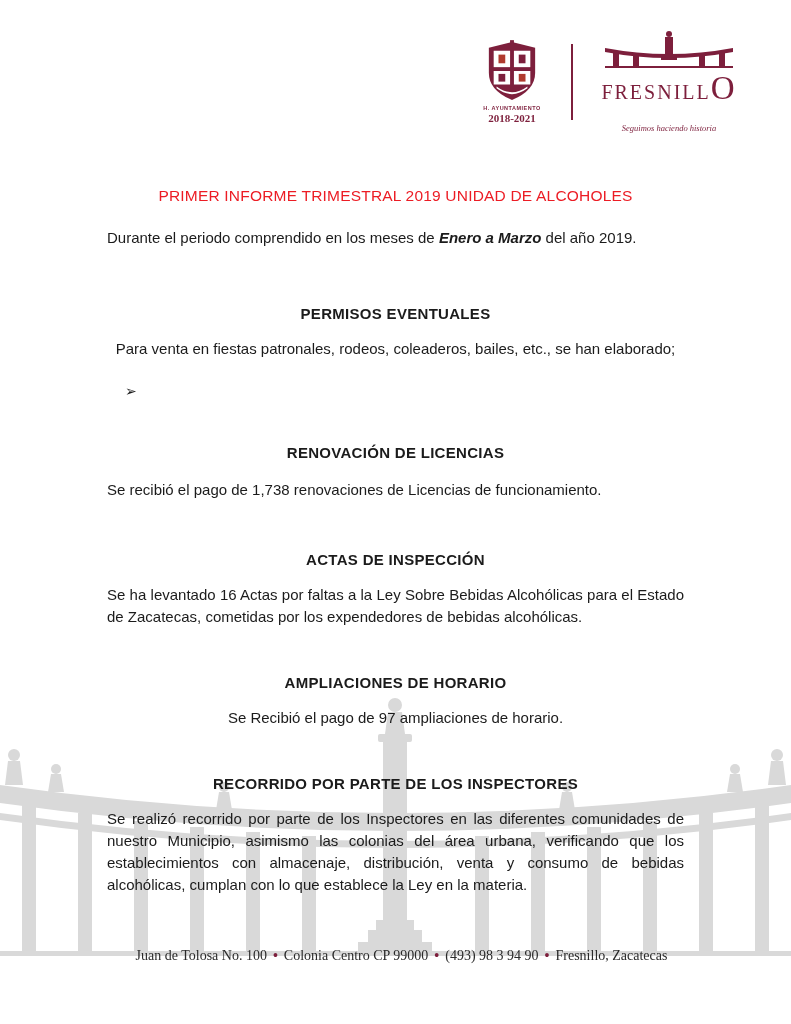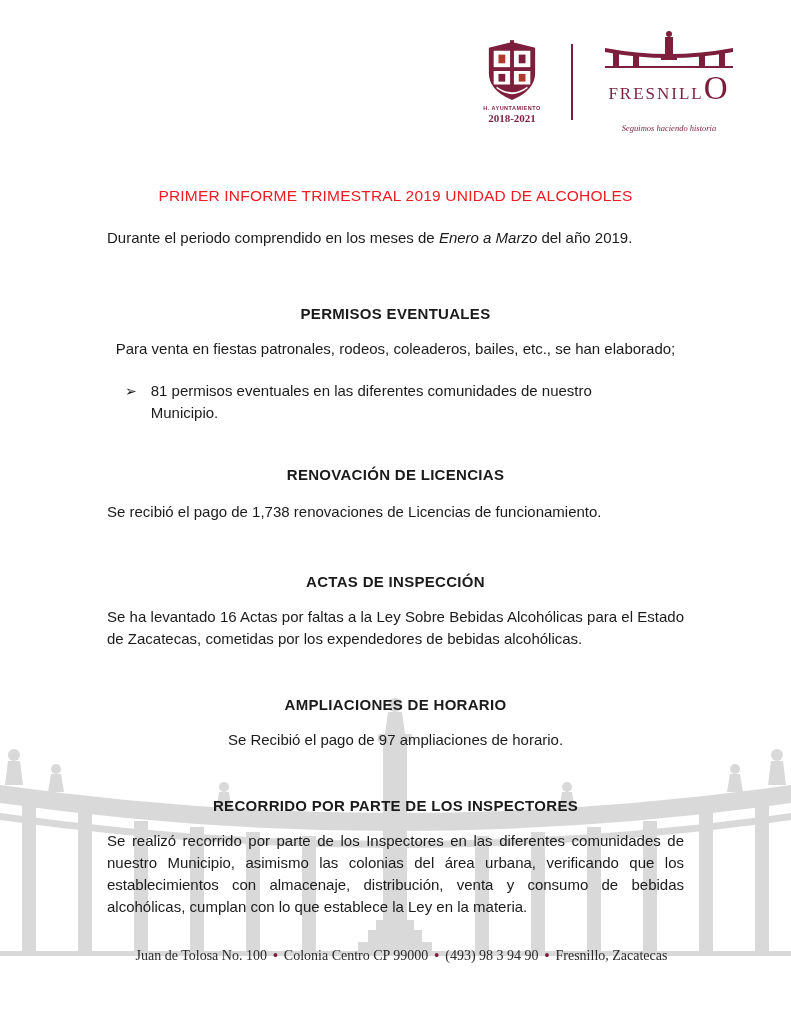--- a/index.html
+++ b/index.html
@@ -33,34 +33,34 @@
   .crest-years {
     font-family:"Liberation Serif", serif; font-size:11px; font-weight:bold;
     color:#7d1f3c; margin-top:1px;
   }
   .logo-divider { width:2px; height:76px; background:#7d1f3c; }
   .brand-block { display:flex; flex-direction:column; align-items:center; width:152px; }
   .brand-wordmark {
     font-family:"Liberation Serif", serif; color:#7d1f3c;
     letter-spacing:2px; line-height:1; margin-top:2px; white-space:nowrap;
   }
-  .brand-wordmark .wm-main { font-size:17px; }
+  .brand-wordmark .wm-main { font-size:20px; }
   .brand-wordmark .wm-o    { font-size:33px; }
   .brand-tagline {
     font-family:"Liberation Serif", serif; font-style:italic;
     font-size:8.5px; color:#7d1f3c; margin-top:18px; white-space:nowrap;
   }
   
   .content { position:relative; z-index:2; padding:0 107px; }
   .doc-title {
     margin-top:54px; text-align:center;
     color:#ec1c24; font-weight:normal; font-size:15.5px; letter-spacing:.2px;
   }
   .intro { margin-top:22px; font-size:15px; line-height:22px; }
-  .intro .emph { font-weight:normal; font-style:italic;text-align:center; }
+  .intro .emph { font-weight:bold; font-style:italic;text-align:center; }
   .sec-heading {
     text-align:center; font-weight:bold; font-size:15px; letter-spacing:.3px;
   }
   .h-permisos     { margin-top:56px; }
   .h-renovacion   { margin-top:42px; }
   .h-actas        { margin-top:50px; }
   .h-ampliaciones { margin-top:46px;text-align:center; }
   .h-recorrido    { margin-top:46px; }
   .para { font-size:15px; line-height:22px; }
   .para-center  { text-align:center; margin-top:16px; }
@@ -180,21 +180,20 @@
     <div class="doc-title">PRIMER INFORME TRIMESTRAL 2019 UNIDAD DE ALCOHOLES</div>
 
     <p class="intro">
       <span>Durante el periodo comprendido en los meses de </span><span class="emph">Enero a Marzo</span><span> del año 2019.</span>
     </p>
 
     <div class="sec-heading h-permisos">PERMISOS EVENTUALES</div>
     <p class="para para-center">Para venta en fiestas patronales, rodeos, coleaderos, bailes, etc., se han elaborado;</p>
     <div class="bullet-row">
       <span class="bullet-glyph">➢</span>
-      <span>81 permisos eventuales en las diferentes comunidades de nuestro Municipio.</span>
     </div>
 
     <div class="sec-heading h-renovacion">RENOVACIÓN DE LICENCIAS</div>
     <p class="para para-left">Se recibió el pago de 1,738 renovaciones de Licencias de funcionamiento.</p>
 
     <div class="sec-heading h-actas">ACTAS DE INSPECCIÓN</div>
     <p class="para para-justify">Se ha levantado 16 Actas por faltas a la Ley Sobre Bebidas Alcohólicas para el Estado de Zacatecas, cometidas por los expendedores de bebidas alcohólicas.</p>
 
     <div class="sec-heading h-ampliaciones">AMPLIACIONES DE HORARIO</div>
     <p class="para para-center">Se Recibió el pago de 97 ampliaciones de horario.</p>

